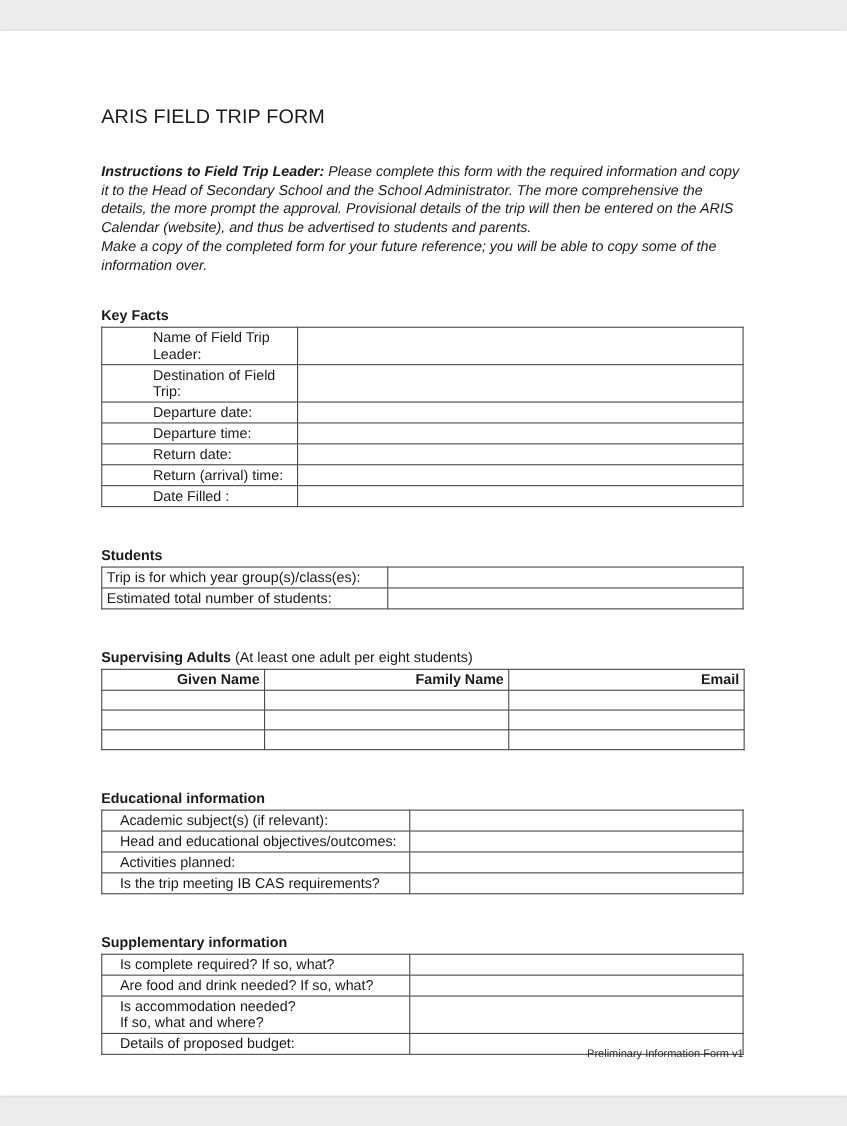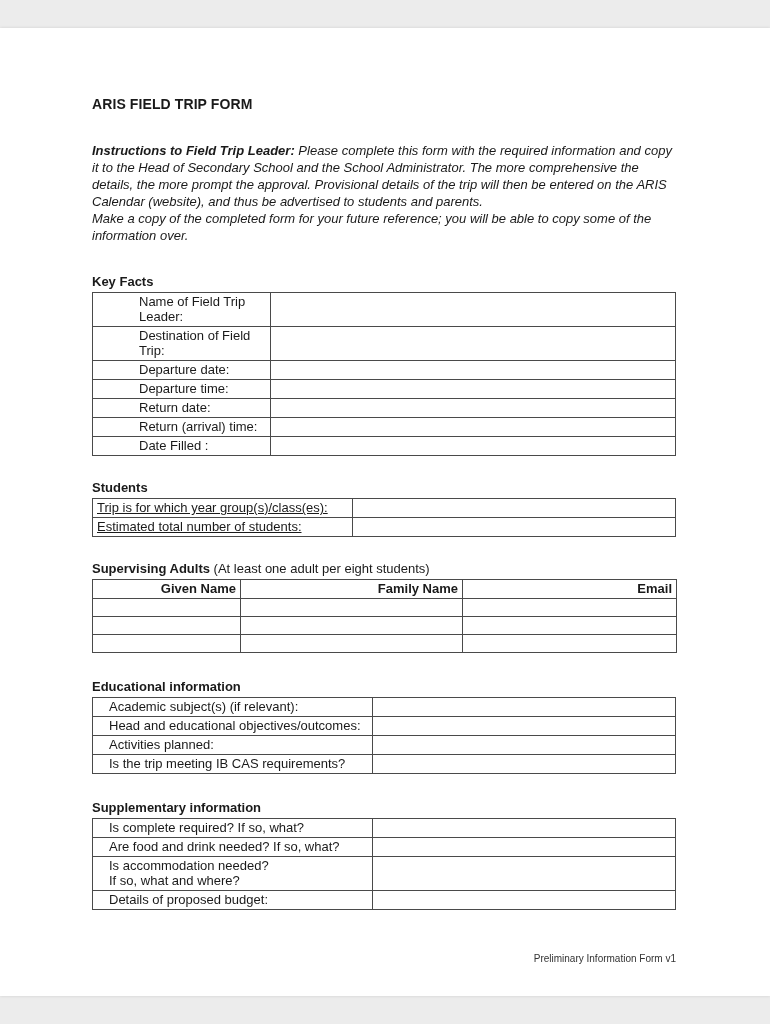--- a/index.html
+++ b/index.html
@@ -12,33 +12,33 @@
   .page {
     position: relative;
     width: 770px;
     height: 968px;
     margin: 28px 0;
     background: #ffffff;
     padding: 68px 94px 0 92px;
     box-shadow: 0 0 3px rgba(0,0,0,0.12);
   }
   .doc-title {
-    font-size: 14px;
-    font-weight: bold;
+    font-size: 18px;
+    font-weight: normal;
     margin-bottom: 30px;
     letter-spacing: 0.1px;
   }
   .instructions {
     font-size: 13px;
     line-height: 17px;
     font-style: italic;
     margin-bottom: 30px;
   }
   .instructions .lead { font-weight: bold; }
-  .section { margin-bottom: 24px; }
+  .section { margin-bottom: 36px; }
   .section-heading {
     font-size: 13px;
     font-weight: bold;
     margin-bottom: 3px;
   }
   .section-heading .note { font-weight: normal; }
   table {
     border-collapse: collapse;
     width: 584px;
     table-layout: fixed;
@@ -50,21 +50,21 @@
     padding: 1px 4px 2px 4px;
     vertical-align: top;
     text-align: left;
     font-weight: normal;
     height: 18px;
     white-space: pre-line;
     overflow: hidden;
   }
   th { font-weight: bold; text-align: right; }
   .kf-label { width: 178px; padding-left: 46px; }
-  .st-label { width: 260px; text-decoration: underline; }
+  .st-label { width: 260px; }
   .ed-label { width: 280px; padding-left: 16px; }
   .sa-col1 { width: 148px; }
   .sa-col2 { width: 222px; }
   .sa-col3 { width: 214px; }
   .footer {
     position: absolute;
     right: 94px;
     bottom: 32px;
     font-size: 10px;
     color: #333;

